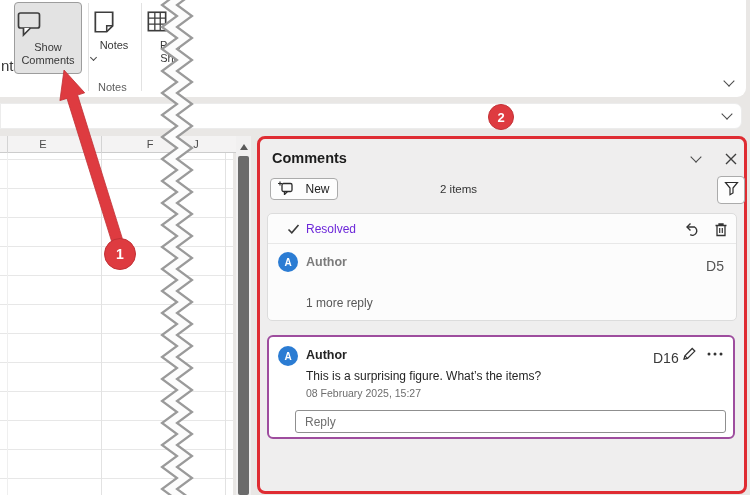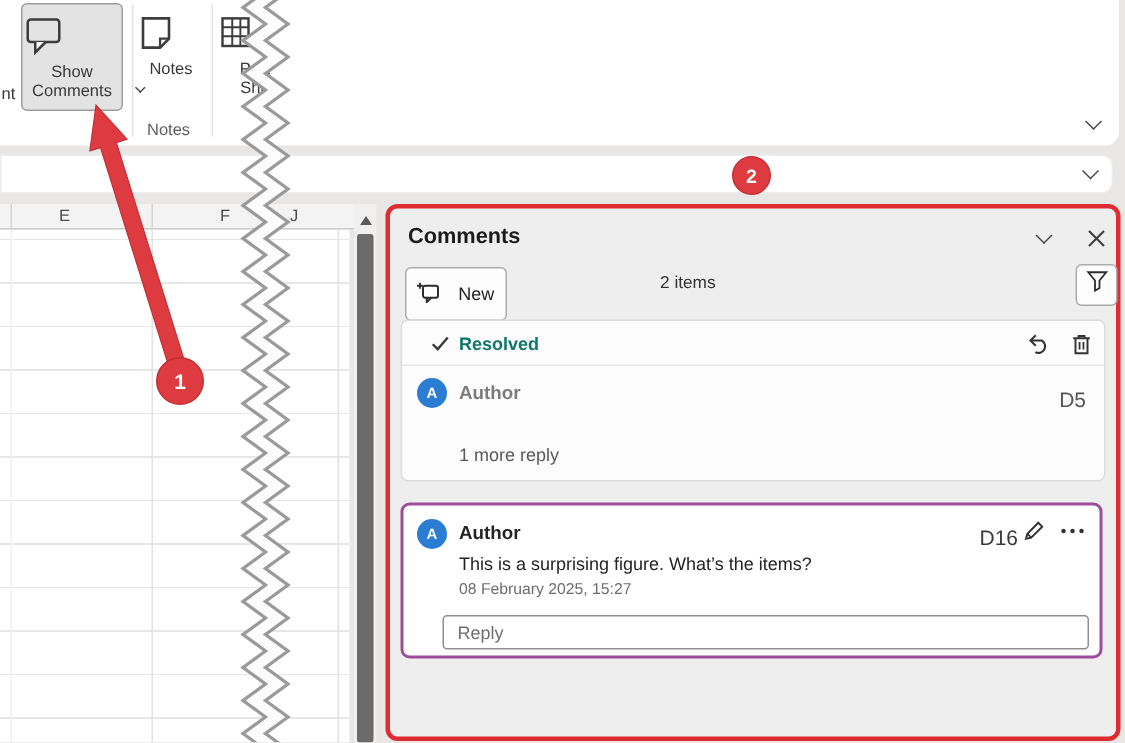--- a/index.html
+++ b/index.html
@@ -22,21 +22,21 @@
   .ribbon-btn { position:absolute; display:flex; flex-direction:column; }
   .btn-showcomments {
     left:14px; top:2px; width:68px; height:72px;
     background:#e3e3e3; border:1px solid #9d9d9d; border-radius:4px;
     padding-top:6px;
   }
   .btn-plain { background:transparent; border:none; padding-top:7px; }
   .ribbon-label { font-size:11px; color:#383838; line-height:13px; text-align:center; }
   .group-sep { width:1px; background:#e2e2e2; top:3px; height:88px; }
   .group-label { font-size:11px; color:#5d5d5d; }
-  .cropped-text { font-size:11px; color:#383838; }
+  .cropped-text { font-size:15px; color:#383838; }
 
   .chev { display:inline-block; width:8px; height:8px;
           border-right:1.5px solid #4a4a4a; border-bottom:1.5px solid #4a4a4a;
           transform:rotate(45deg); }
   .chev-sm { width:5px; height:5px; border-width:1.3px; }
 
   
   .formula-strip {
     left:0; top:103px; width:742px; height:26px;
     background:#fff; border:1px solid #ececec;
@@ -69,37 +69,37 @@
   
   .panel {
     left:257px; top:136px; width:490px; height:358px;
     background:#efeeee;
     border:3px solid #df2c32; border-radius:8px;
     z-index:10;
   }
   .panel-title { left:12px; top:11px; font-size:14.5px; font-weight:600; color:#1c1c1c; }
   .icon-btn { display:flex; align-items:center; justify-content:center; cursor:default; }
   .new-btn {
-    left:10px; top:39px; width:68px; height:36px;
+    left:10px; top:39px; width:68px; height:22px;
     background:#fdfdfd; border:1px solid #ababab; border-radius:4px;
     display:flex; align-items:center; justify-content:center; gap:12px;
     font-size:12px; color:#222;
   }
   .items-count { left:180px; top:44px; width:160px; text-align:left; font-size:11.5px; color:#333; }
   .filter-btn {
     left:457px; top:37px; width:28px; height:28px;
     background:#fdfdfd; border:1px solid #ababab; border-radius:4px;
   }
 
   .card-resolved {
     left:7px; top:74px; width:470px; height:108px;
     background:#fcfcfc; border:1px solid #dcdcdc; border-radius:5px;
   }
   .resolved-header { position:absolute; left:0; top:0; width:100%; height:30px; border-bottom:1px solid #e8e8e8; }
-  .resolved-label { position:absolute; left:38px; top:8px; font-size:12px; font-weight:700; color:#0f766e; }
+  .resolved-label { position:absolute; left:38px; top:8px; font-size:12px; font-weight:400; color:#6d28d9; }
 
   .card-active {
     left:7px; top:196px; width:468px; height:104px;
     background:#ffffff; border:2px solid #9e4d9e; border-radius:6px;
   }
 
   .avatar {
     width:20px; height:20px; border-radius:50%;
     background:#2b7cd3; color:#fff; font-size:10px; font-weight:bold;
     display:flex; align-items:center; justify-content:center;

